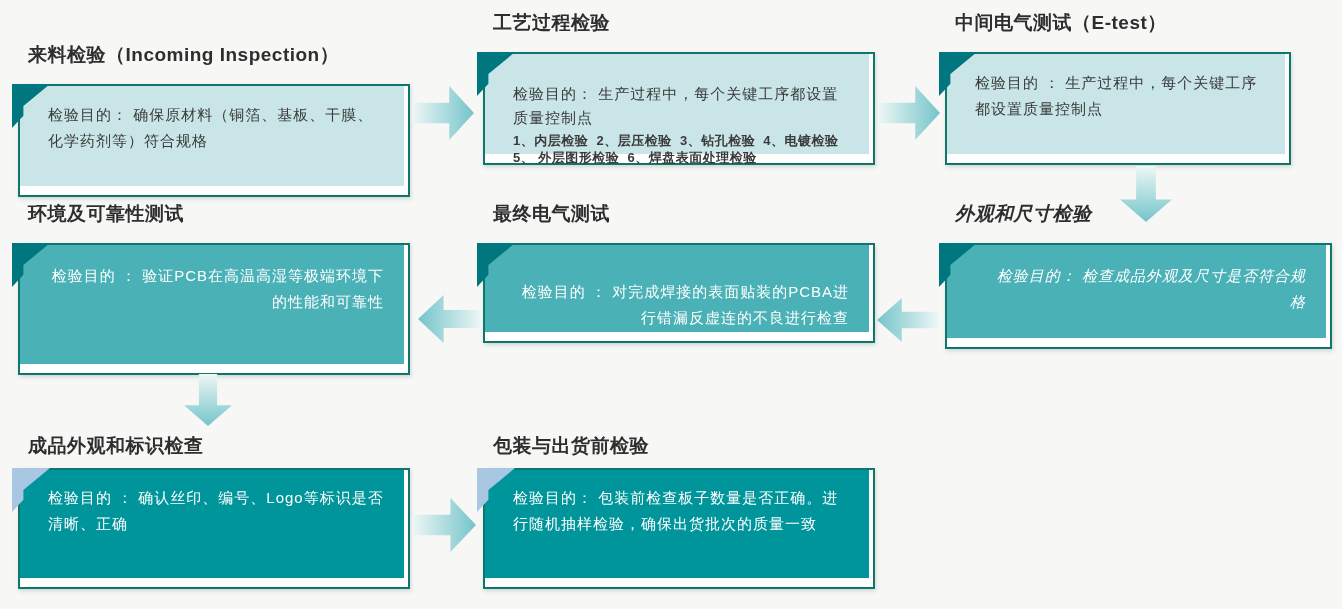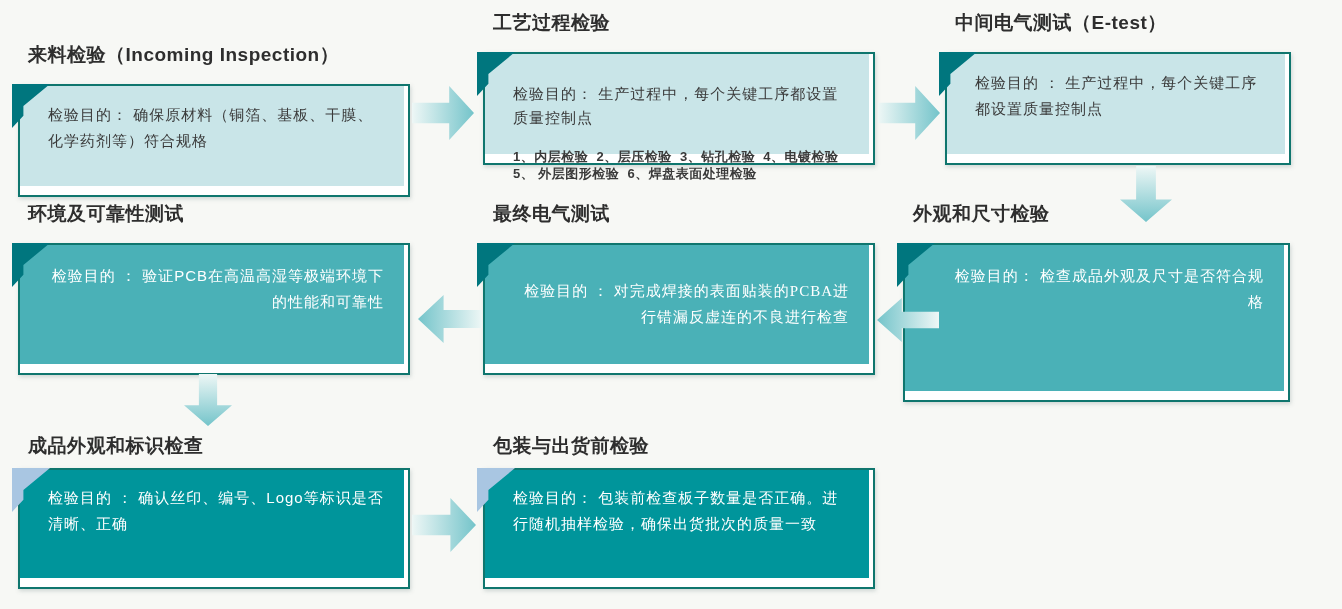--- a/index.html
+++ b/index.html
@@ -58,21 +58,21 @@
   .node.dark .corner { background: #a9c6e2; }
 
   .body {
     font-size: 15px;
     line-height: 1.7;
     letter-spacing: 1px;
     white-space: pre-wrap;
   }
 
   .list {
-    margin-top: 17px;
+    margin-top: 1px;
     font-size: 13px;
     font-weight: bold;
     line-height: 1.35;
     letter-spacing: 0.5px;
   }
   .list span { display: block; white-space: pre-wrap; }
 
   .arrow { position: absolute; }
   .arrow-right {
     background: linear-gradient(to right, #eef7f6, #74c4ca);
@@ -129,31 +129,31 @@
   <div class="node mid" style="left:18px; top:243px; width:392px; height:132px;">
     <div class="node-title">环境及可靠性测试</div>
     <div class="box">
       <div class="corner"></div>
       <div class="fill" style="padding-top:18px;">
         <p class="body">检验目的 ： 验证PCB在高温高湿等极端环境下的性能和可靠性</p>
       </div>
     </div>
   </div>
 
-  <div class="node mid" style="left:483px; top:243px; width:392px; height:132px;font-family:Liberation Serif, serif;">
+  <div class="node mid" style="left:483px; top:243px; width:392px; height:100px;">
     <div class="node-title">最终电气测试</div>
     <div class="box">
       <div class="corner"></div>
       <div class="fill" style="padding-top:34px;">
         <p class="body">检验目的 ： 对完成焊接的表面贴装的PCBA进行错漏反虚连的不良进行检查</p>
       </div>
     </div>
   </div>
 
-  <div class="node mid" style="left:903px; top:243px; width:387px; height:159px;">
+  <div class="node mid" style="left:945px; top:243px; width:387px; height:106px;font-style:italic;">
     <div class="node-title">外观和尺寸检验</div>
     <div class="box">
       <div class="corner"></div>
       <div class="fill" style="padding-top:18px; padding-left:40px;">
         <p class="body">检验目的： 检查成品外观及尺寸是否符合规格</p>
       </div>
     </div>
   </div>
 
   <div class="node dark tight" style="left:483px; top:468px; width:392px; height:121px;">

